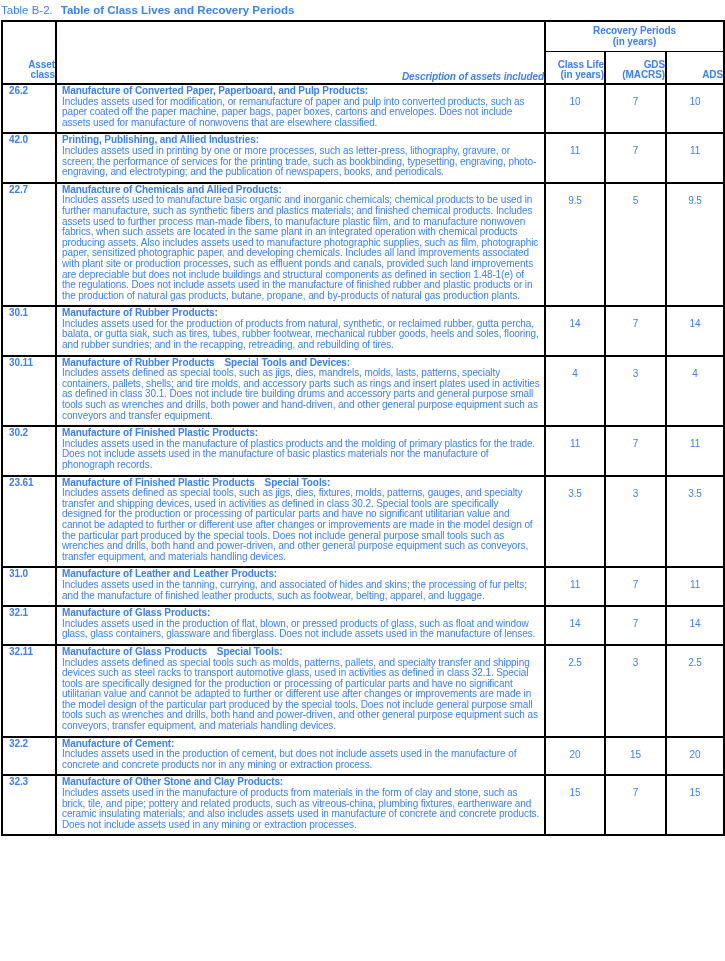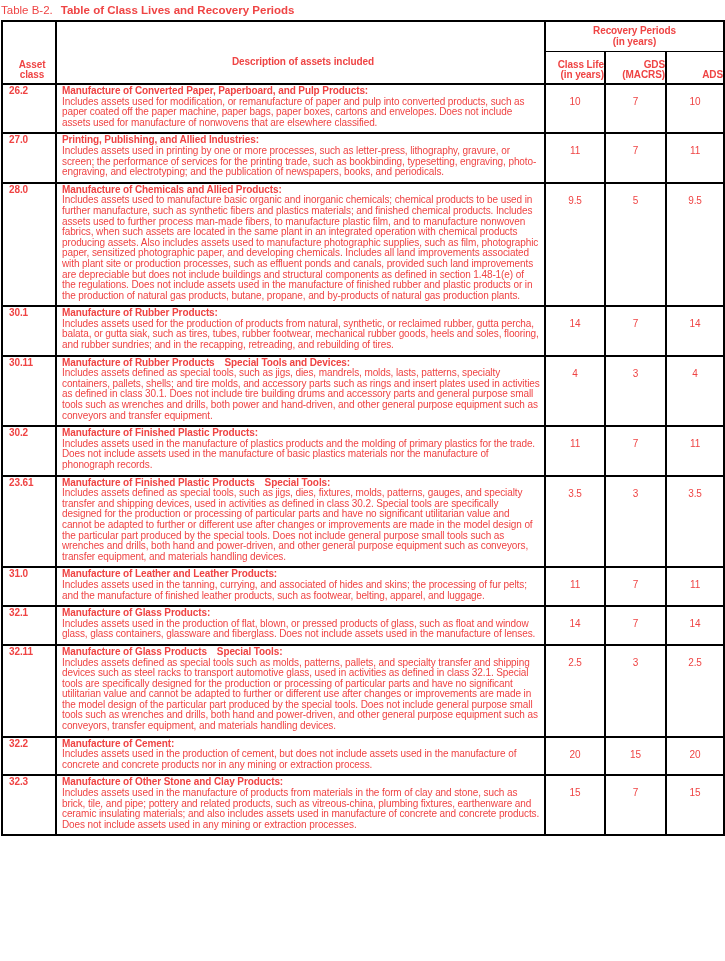--- a/index.html
+++ b/index.html
@@ -2,21 +2,21 @@
 <html><head>
 <meta charset="utf-8">
 <style>
   html, body { margin: 0; padding: 0; background: #fff; }
   .page {
     position: relative;
     width: 725px;
     height: 961px;
     overflow: hidden;
     background: #ffffff;
-    color: #ef4444;
+    color: #3b82f6;
     font-family: "Liberation Sans", sans-serif;
   }
   .doc-title {
     font-size: 11.5px;
     line-height: 14px;
     padding: 3px 0 3px 1px;
     white-space: nowrap;
   }
   .doc-title .prefix { font-weight: normal; margin-right: 8px; }
   .doc-title .main   { font-weight: bold; }
@@ -32,29 +32,30 @@
   }
   table.b2, table.b2 th, table.b2 td { border: 2px solid #000; }
   th, td { padding: 0; vertical-align: top; }
 
   col.c-asset { width: 54px; }
   col.c-desc  { width: 489px; }
   col.c-life  { width: 60px; }
   col.c-gds   { width: 61px; }
   col.c-ads   { width: 58px; }
 
-  thead th { font-weight: bold; text-align: center; }
+  thead th { font-weight: bold; text-align: right; }
   .th-asset {
     vertical-align: bottom;
     padding: 0 0 2px 6px;
     white-space: pre-line;
   }
   .th-desc {
     vertical-align: bottom;
-    padding: 0 0 15px 5px;
+    padding: 0 0 0 5px;
+    font-style: italic;
   }
   .th-recovery {
     text-align: center;
     vertical-align: middle;
     white-space: pre-line;
     height: 25px;
     padding: 2px 0;
     border-bottom: 1px solid #000 !important;
     margin-left: 16px;
   }
@@ -118,32 +119,32 @@
       <td class="cell-desc">
         <div class="row-title">Manufacture of Converted Paper, Paperboard, and Pulp Products:</div>
         <div class="row-desc">Includes assets used for modification, or remanufacture of paper and pulp into converted products, such as paper coated off the paper machine, paper bags, paper boxes, cartons and envelopes. Does not include assets used for manufacture of nonwovens that are elsewhere classified.</div>
       </td>
       <td class="cell-num">10</td>
       <td class="cell-num">7</td>
       <td class="cell-num">10</td>
     </tr>
 
     <tr>
-      <td class="cell-asset">27.0</td>
+      <td class="cell-asset">42.0</td>
       <td class="cell-desc">
         <div class="row-title">Printing, Publishing, and Allied Industries:</div>
         <div class="row-desc">Includes assets used in printing by one or more processes, such as letter-press, lithography, gravure, or screen; the performance of services for the printing trade, such as bookbinding, typesetting, engraving, photo-engraving, and electrotyping; and the publication of newspapers, books, and periodicals.</div>
       </td>
       <td class="cell-num">11</td>
       <td class="cell-num">7</td>
       <td class="cell-num">11</td>
     </tr>
 
     <tr>
-      <td class="cell-asset">28.0</td>
+      <td class="cell-asset">22.7</td>
       <td class="cell-desc">
         <div class="row-title">Manufacture of Chemicals and Allied Products:</div>
         <div class="row-desc">Includes assets used to manufacture basic organic and inorganic chemicals; chemical products to be used in further manufacture, such as synthetic fibers and plastics materials; and finished chemical products. Includes assets used to further process man-made fibers, to manufacture plastic film, and to manufacture nonwoven fabrics, when such assets are located in the same plant in an integrated operation with chemical products producing assets. Also includes assets used to manufacture photographic supplies, such as film, photographic paper, sensitized photographic paper, and developing chemicals. Includes all land improvements associated with plant site or production processes, such as effluent ponds and canals, provided such land improvements are depreciable but does not include buildings and structural components as defined in section 1.48-1(e) of the regulations. Does not include assets used in the manufacture of finished rubber and plastic products or in the production of natural gas products, butane, propane, and by-products of natural gas production plants.</div>
       </td>
       <td class="cell-num">9.5</td>
       <td class="cell-num">5</td>
       <td class="cell-num">9.5</td>
     </tr>
 
     <tr>

